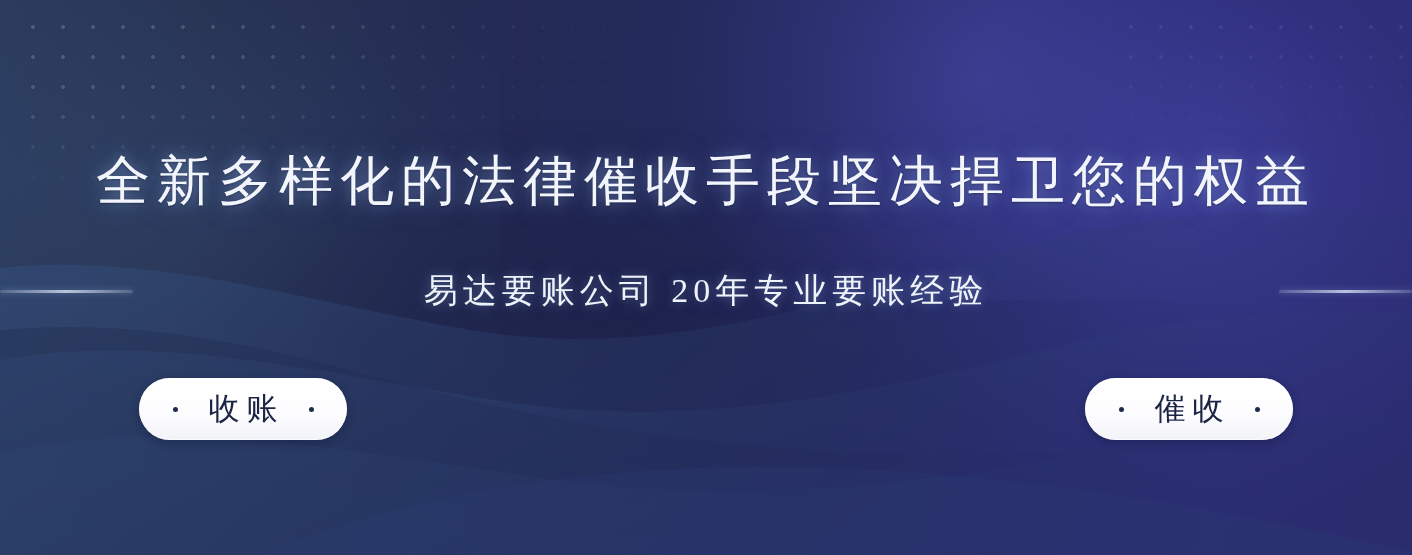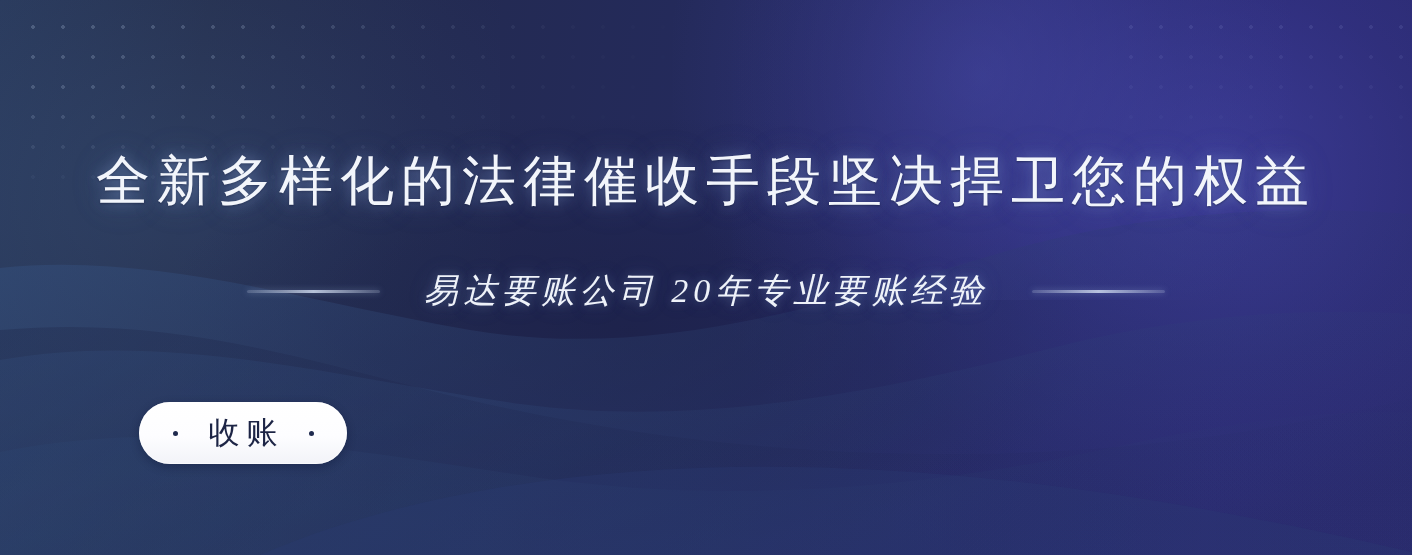--- a/index.html
+++ b/index.html
@@ -173,23 +173,22 @@
     white-space: nowrap;
   }
 
   .subline {
     position: absolute;
     top: 268px;
     left: 0;
     right: 0;
     display: flex;
     align-items: center;
-    justify-content: center;
+    justify-content: space-between;
     gap: 44px;
-    font-style: italic;
   }
 
   .sub-rule {
     width: 133px;
     height: 3px;
     background: linear-gradient(to right,
        rgba(190,205,230,0.25),
        rgba(208,220,240,0.85),
        rgba(190,205,230,0.25));
     border-radius: 2px;
@@ -223,21 +222,20 @@
     border-radius: 34px;
     background: linear-gradient(180deg, #ffffff 0%, #fdfdff 55%, #f2f3f8 100%);
     box-shadow:
       0 3px 10px rgba(8,12,40,0.30),
       0 0 0 1px rgba(255,255,255,0.55) inset;
     display: flex;
     align-items: center;
     justify-content: center;
     gap: 24px;
     cursor: pointer;
-    margin-top: 24px;
   }
 
   .pill-dot {
     width: 5px;
     height: 5px;
     border-radius: 50%;
     background: #1f2a4e;
     flex: 0 0 auto;
   }
 
@@ -312,17 +310,22 @@
 
     <div class="pills">
 
       <div class="pill">
         <span class="pill-dot"></span>
         <span class="pill-label">收账</span>
         <span class="pill-dot"></span>
       </div>
 
 
+      <div class="pill">
+        <span class="pill-dot"></span>
+        <span class="pill-label">催收</span>
+        <span class="pill-dot"></span>
+      </div>
 
 
     </div>
   </div>
 </div>
 
 </body></html>

